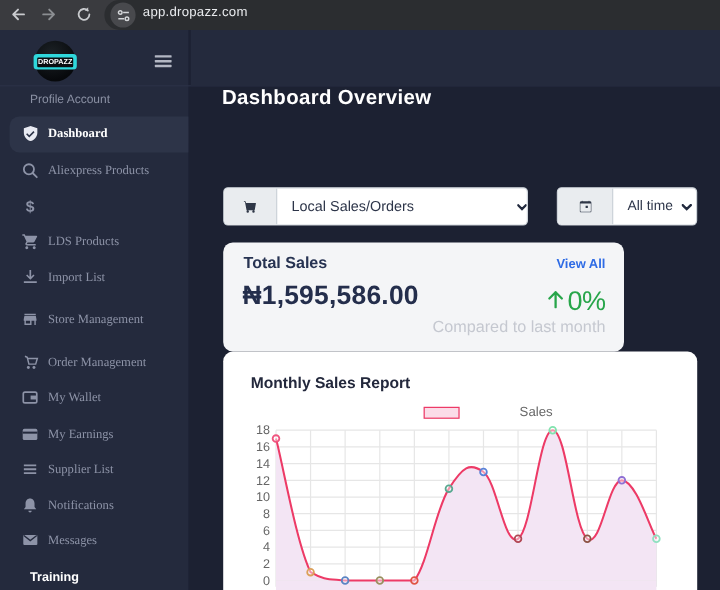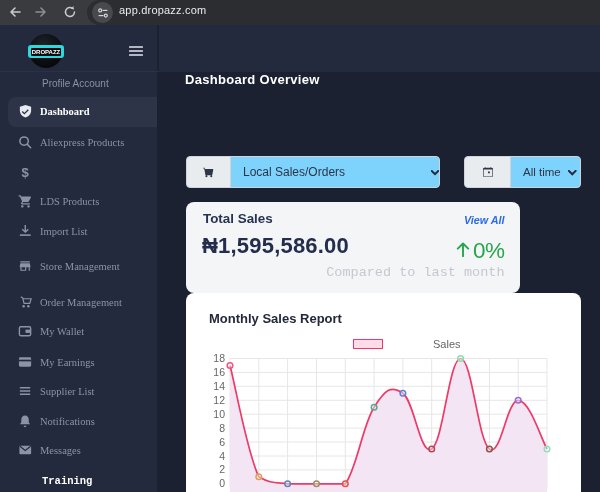--- a/index.html
+++ b/index.html
@@ -10,33 +10,33 @@
 #omnibox { position:absolute; left:87px; top:0px; width:513px; height:25px; background:#2b2d30; border-radius:12.5px 0 0 12.5px; }
 #urlcircle { position:absolute; left:92px; top:2px; width:21px; height:21px; border-radius:50%; background:#48494d; }
 #urltext { position:absolute; left:119px; top:3.5px; font-size:11px; color:#e8eaed; letter-spacing:0.2px; }
 
 #sidebar { position:absolute; left:0; top:25px; width:157px; height:467px; background:#242a3d; }
 #apphead { position:absolute; left:159px; top:25px; width:441px; height:47px; background:#242a3d; }
 
 .navitem { position:absolute; left:0; width:157px; height:22px; color:#8d93a7; font-size:10.5px; }
 .navitem .ic { position:absolute; left:18px; top:3px; width:15px; height:15px; }
 .navitem .tx { position:absolute; left:40px; top:5px; white-space:nowrap;font-family:Liberation Serif, serif; }
-.seclabel { position:absolute; left:42px; color:#767d92; font-size:9.5px; }
+.seclabel { position:absolute; left:25px; color:#767d92; font-size:9.5px; }
 #active-item { position:absolute; left:8px; top:96.5px; width:149px; height:30px; background:#2d3448; border-radius:8px 0 0 8px; }
 
 #logo { position:absolute; left:29px; top:34px; width:34px; height:34px; border-radius:50%;
   background:radial-gradient(circle at 42% 32%, #1c2226 0%, #07090c 72%); }
 #logoband { position:absolute; left:28px; top:45px; width:36px; height:13px; background:#2fd8dc; border-radius:3px; }
 #logoinner { position:absolute; left:31px; top:47.5px; width:30px; height:8px; background:#0a0d10; border-radius:1px;
   color:#fff; font-size:6px; font-weight:bold; text-align:center; line-height:8.5px; letter-spacing:0px; }
 #burger { position:absolute; left:128.5px; top:45.5px; }
 #burger div { width:14px; height:2.1px; background:#b3b7c3; margin-bottom:2px; border-radius:0.5px; }
 
-#title { position:absolute; left:185px; top:72px; font-size:13px; font-weight:bold; color:#fff; letter-spacing:0.3px; }
-.selgroup { position:absolute; top:156px; height:32px; display:flex; border-radius:4px; overflow:hidden; border:1px solid #ced4da; background:#7dd3fc; }
+#title { position:absolute; left:185px; top:72px; font-size:17px; font-weight:bold; color:#fff; letter-spacing:0.3px; }
+.selgroup { position:absolute; top:156px; height:32px; display:flex; border-radius:4px; overflow:hidden; border:1px solid #ced4da; background:#ffffff; }
 .selicon { width:44px; height:100%; background:#e9ecef; border-right:1px solid #ced4da; display:flex; align-items:center; justify-content:center; }
 .seltext { font-size:12px; color:#2d3549; line-height:30px; padding-left:12px; white-space:nowrap; }
 .caret { position:absolute; top:12px; width:10px; height:7px; }
 
 #card1 { position:absolute; left:186px; top:202px; width:334px; height:91.3px; background:#f4f5f7; border-radius:8px; z-index:2; }
 #card2 { position:absolute; left:186px; top:293.3px; width:394.5px; height:266px; background:#fff; border-radius:8px; }
 .c1l { position:absolute; left:17px; }
 .c1r { position:absolute; right:15.5px; text-align:right; }
 #chartsvg { position:absolute; left:0; top:0; }
 </style>
@@ -158,21 +158,21 @@
       <span class="tx">Messages</span>
     </div>
     <div class="navitem" style="top:101px; color:#fff; font-weight:bold;">
       <svg class="ic" viewBox="0 0 16 16">
         <path fill="#e8eaf2" d="M8 1l6 2v4c0 3.5-2.5 6.5-6 7.5C4.5 13.5 2 10.5 2 7V3zm-1.2 8.3L5 7.5l-1 1 2.8 2.8L11.5 6.6l-1-1z"></path>
       </svg>
       <span class="tx">Dashboard</span>
     </div>
   </div>
 
-<div class="seclabel" style="top:475px; color:#fff; font-weight:bold; font-size:10.5px;font-family:Liberation Mono, monospace;">Training</div>
+<div class="seclabel" style="top:475px; color:#fff; font-weight:bold; font-size:10.5px;">Training</div>
 
 <div id="title">Dashboard Overview</div>
 
 <div class="selgroup" style="left:186px; width:254px;">
   <div class="selicon">
     <svg width="11" height="11" viewBox="0 0 16 16">
         <path fill="#2f3747" d="M0 1.5A.5.5 0 0 1 .5 1H2a.5.5 0 0 1 .485.379L2.89 3H14.5a.5.5 0 0 1 .491.592l-1.5 8A.5.5 0 0 1 13 12H4a.5.5 0 0 1-.491-.408L2.01 3.607 1.61 2H.5a.5.5 0 0 1-.5-.5zM5 15a1.5 1.5 0 1 0 0-3 1.5 1.5 0 0 0 0 3zm7 0a1.5 1.5 0 1 0 0-3 1.5 1.5 0 0 0 0 3z"></path>
       </svg>
   </div>
   <div class="seltext">Local Sales/Orders</div>
@@ -189,26 +189,26 @@
   </div>
   <div class="seltext" style="font-size:11.5px;">All time</div>
   <svg class="caret" style="left:103px; top:13px; width:8.5px; height:6px;" viewBox="0 0 10 7">
       <path d="M1 1l4 4 4-4" stroke="#222a3e" stroke-width="2.4" fill="none" stroke-linecap="round"></path>
     </svg>
 </div>
 
 <div id="card1">
   <div class="c1l" style="top:8.5px; font-size:13.4px; font-weight:bold; color:#273352;">Total Sales</div>
   <div class="c1l" style="left:16px; top:31px; font-size:22px; font-weight:bold; color:#242e4c; letter-spacing:0.2px;">₦1,595,586.00</div>
-  <div class="c1r" style="top:12px; font-size:10.8px; font-weight:bold; color:#2e6be5;font-style:italic;">View All</div>
+  <div class="c1r" style="top:12px; font-size:10.8px; font-weight:bold; color:#2e6be5;">View All</div>
   <div class="c1r" style="top:35.5px; font-size:22.5px; letter-spacing:-0.5px; color:#27a54a;">
     <svg width="14" height="15" viewBox="0 0 14 15" style="margin-right:3px; margin-bottom:1px;">
         <path d="M7 14.2V1.5M1.8 6.7L7 1.5l5.2 5.2" stroke="#27a54a" stroke-width="1.9" fill="none" stroke-linecap="round" stroke-linejoin="round"></path>
       </svg>0%</div>
-  <div class="c1r" style="top:63px; font-size:13.5px; color:#c5c8d0;font-family:Liberation Mono, monospace;">Compared to last month</div>
+  <div class="c1r" style="top:63px; font-size:13.5px; color:#c5c8d0;">Compared to last month</div>
 </div>
 
 <div id="card2">
   <div style="position:absolute; left:23px; top:18px; font-size:13px; font-weight:bold; color:#23283c;">Monthly Sales Report</div>
   <div style="position:absolute; left:167px; top:46px; width:30px; height:10px; background:#fbdce8; border:1.2px solid #ed3a66;"></div>
   <div style="position:absolute; left:203px; top:45px; font-size:11px; color:#666;margin-left:44px;">Sales</div>
 </div>
 
 <svg id="chartsvg" width="600" height="492" viewBox="0 0 600 492">
     <g transform="translate(1,0)">

